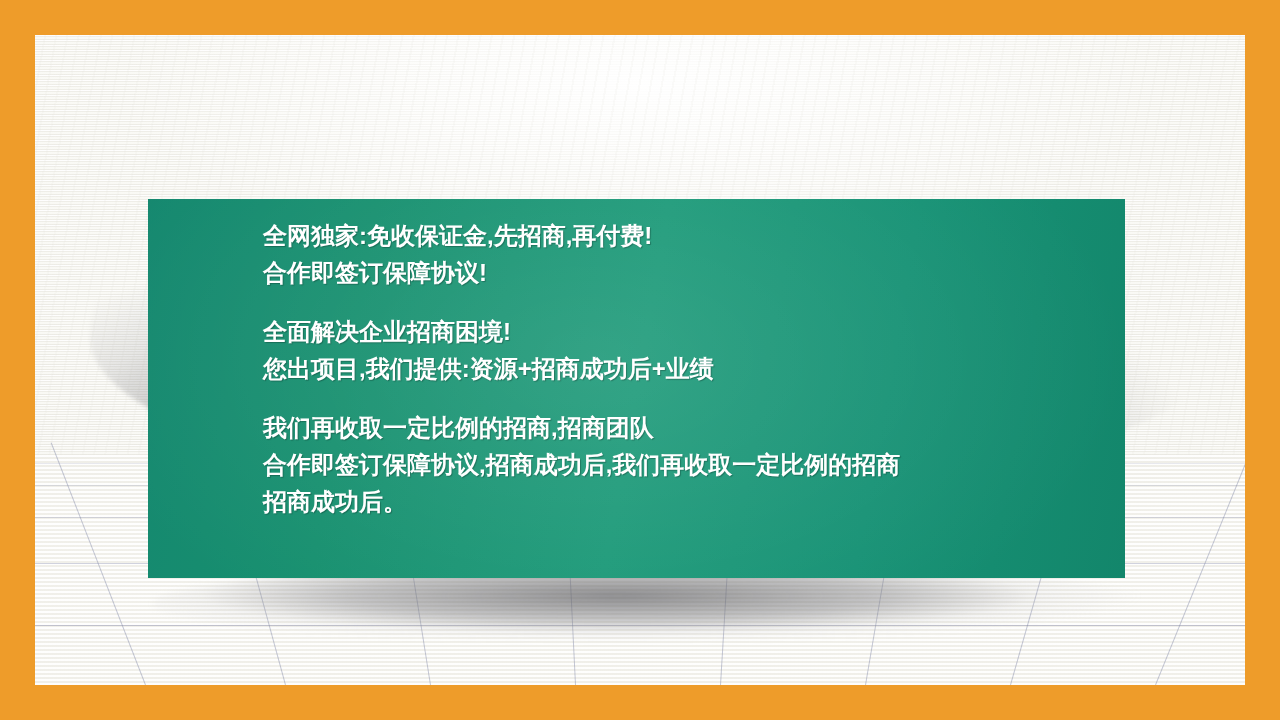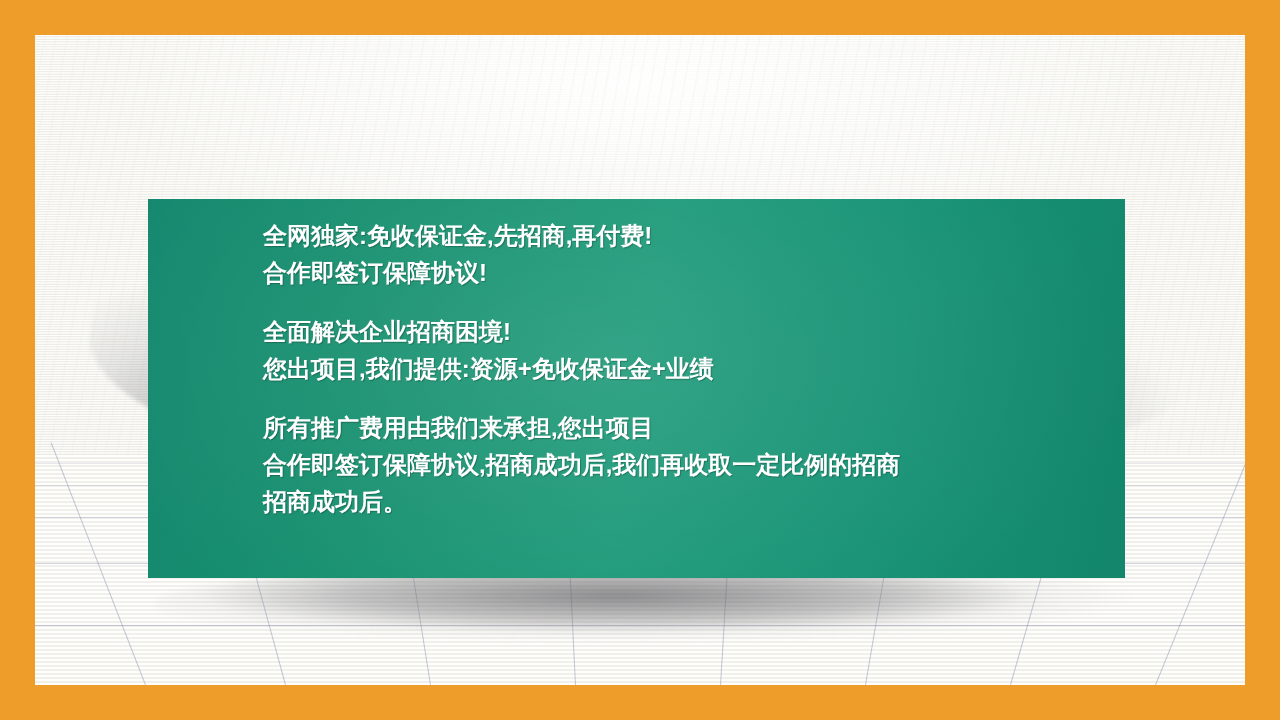--- a/index.html
+++ b/index.html
@@ -219,26 +219,26 @@
 
     <div class="para">
       <div class="line">全网独家:免收保证金,先招商,再付费!</div>
       <div class="line">合作即签订保障协议!</div>
     </div>
 
     <div class="gap"></div>
 
     <div class="para">
       <div class="line">全面解决企业招商困境!</div>
-      <div class="line">您出项目,我们提供:资源+免收保证金+业绩</div>
+      <div class="line">您出项目,我们提供:资源+招商成功后+业绩</div>
     </div>
 
     <div class="gap"></div>
 
     <div class="para">
-      <div class="line">所有推广费用由我们来承担,您出项目</div>
+      <div class="line">我们再收取一定比例的招商,招商团队</div>
       <div class="line">合作即签订保障协议,招商成功后,我们再收取一定比例的招商</div>
       <div class="line">招商成功后。</div>
     </div>
 
   </div>
 
 </div>
 
 </body></html>

